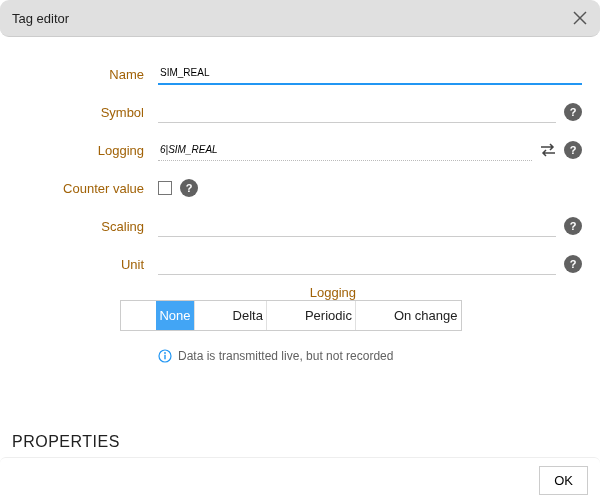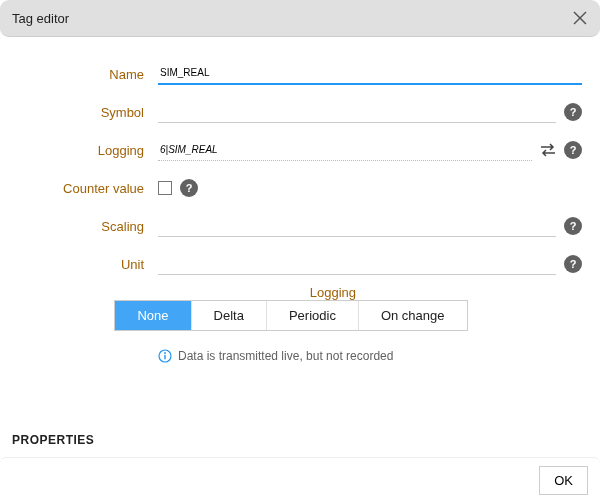--- a/index.html
+++ b/index.html
@@ -30,29 +30,29 @@
 .text-input.focused { border-bottom: 2px solid #2196f3; }
 .dotted { border-bottom: 1px dotted #bbb; font-style: italic; }
 .help { width: 18px; height: 18px; border-radius: 50%; background: #616161; color: #fff;
   display: inline-flex; align-items: center; justify-content: center; font-size: 11px;
   font-weight: bold; margin-left: 8px; cursor: pointer; }
 .swap-icon { margin-left: 8px; cursor: pointer; display: inline-flex; }
 .swap-icon svg { width: 16px; height: 14px; }
 .checkbox { width: 14px; height: 14px; border: 1px solid #757575; background: #fff; cursor: pointer; }
 
 .seg { display: flex; border: 1px solid #ccc; }
-.seg .opt { padding: 7px 22px; cursor: pointer; border-right: 1px solid #e0e0e0; font-size: 13px; }
+.seg .opt { padding: 7px 3px; cursor: pointer; border-right: 1px solid #e0e0e0; font-size: 13px; margin-left: 35px; }
 .seg .opt:last-child { border-right: none; }
 .seg .opt.active { background: #42a5f5; color: #fff; }
 
 .info-line { display: flex; align-items: center; margin-top: 8px; text-align: right; }
 .info-line svg { width: 14px; height: 14px; margin-right: 6px; }
 .info-line span { color: #616161; font-size: 12px; }
 
-.section-title { font-size: 12px; font-weight: bold; letter-spacing: 0.5px; padding: 0 0 0 12px; margin-top: 40px; }
+.section-title { font-size: 16px; font-weight: normal; letter-spacing: 0.5px; padding: 0 0 0 12px; margin-top: 40px; }
 .add-row { display: flex; align-items: center; padding: 10px 0 0 12px; gap: 15px; }
 .add-btn { display: inline-flex; align-items: center; cursor: pointer; font-size: 13px; }
 .add-btn svg { width: 14px; height: 14px; margin-right: 2px; }
 
 .footer {
   position: absolute; left: 0; right: 0; bottom: 0;
   border-top: 1px solid #eee; padding: 8px 12px;
   display: flex; justify-content: flex-end; background: #fff; border-radius: 6px;
 }
 .ok-btn { border: 1px solid #ccc; background: #fff; padding: 6px 14px; font-size: 13px; cursor: pointer; }

